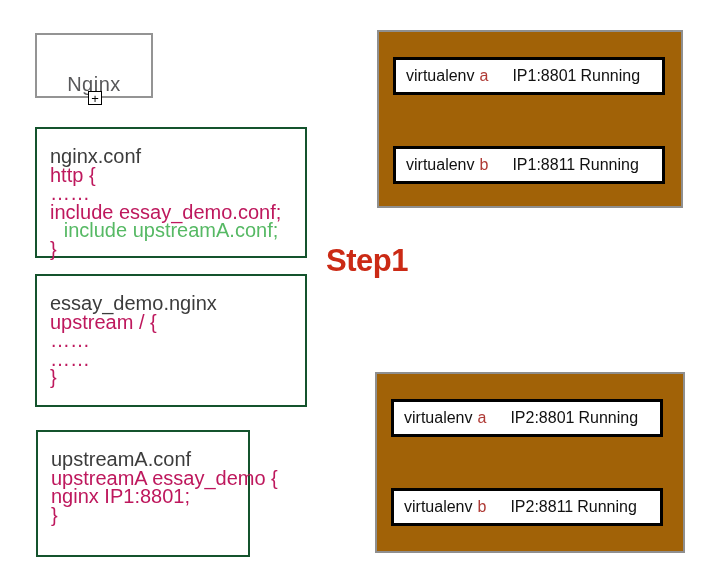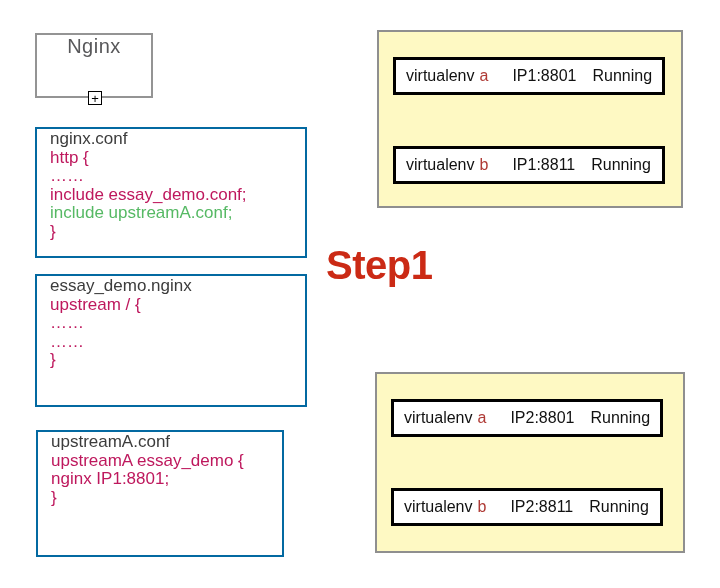--- a/index.html
+++ b/index.html
@@ -4,62 +4,62 @@
 <style>
   html,body{margin:0;padding:0;background:#ffffff;}
   .canvas{
     position:relative;width:720px;height:588px;background:#ffffff;overflow:hidden;
     font-family:"Liberation Sans", sans-serif;
   }
   
   .nginx-box{
     position:absolute;left:35px;top:33px;width:118px;height:65px;
     border:2px solid #949494;box-sizing:border-box;background:#fff;
-    display:flex;align-items:flex-start;justify-content:center;
+    display:flex;align-items:flex-end;justify-content:center;
     font-size:20px;color:#58585A;letter-spacing:0.5px;
   }
   .expand-handle{
     position:absolute;left:88px;top:91px;width:14px;height:14px;
     border:1px solid #000;background:#fff;box-sizing:border-box;
     display:flex;align-items:center;justify-content:center;
     font-size:13px;line-height:1;color:#000;font-weight:400;
   }
   
   .conf-box{
-    position:absolute;border:2px solid #0369a1;box-sizing:border-box;background:#fff;
-    padding:1px 13px;font-size:17px;line-height:18.5px;white-space:nowrap;
+    position:absolute;border:2px solid #14532d;box-sizing:border-box;background:#fff;
+    padding:18px 13px;font-size:20px;line-height:18.5px;white-space:nowrap;
   }
   .conf-nginx{left:35px;top:127px;width:272px;height:131px;}
   .conf-essay{left:35px;top:274px;width:272px;height:133px;}
-  .conf-upstream{left:36px;top:430px;width:248px;height:127px;}
+  .conf-upstream{left:36px;top:430px;width:214px;height:127px;}
   .ln-title{color:#3C3C3C;}
   .ln-pink{color:#be185d;}
-  .ln-green{color:#56B964;}
+  .ln-green{color:#56B964;text-align:center;}
   
   .step-title{
     position:absolute;left:326px;top:243px;
-    font-size:40px;font-weight:bold;color:#CB2A15;letter-spacing:-0.5px;
+    font-size:31px;font-weight:bold;color:#CB2A15;letter-spacing:-0.5px;
   }
   
   .server-group{
-    position:absolute;border:2px solid #8F8F8F;box-sizing:border-box;background:#fef9c3;
+    position:absolute;border:2px solid #8F8F8F;box-sizing:border-box;background:#a16207;
   }
   .sg-top{left:377px;top:30px;width:306px;height:178px;}
   .sg-bottom{left:375px;top:372px;width:310px;height:181px;}
   .vm-box{
     position:absolute;left:14px;width:272px;height:38px;
     border:3px solid #000;box-sizing:border-box;background:#fff;
     display:flex;align-items:center;padding-left:10px;
     font-size:16px;color:#111;white-space:nowrap;
   }
   .vm-a{top:25px;}
   .vm-b{top:114px;}
   .vm-variant{color:#AF3A35;margin-left:5px;}
   .vm-addr{margin-left:24px;}
-  .vm-status{margin-left:16px;}
+  .vm-status{margin-left:4px;}
 </style>
 </head>
 <body>
 
 <div class="canvas">
 
   <div class="nginx-box">
     <span>Nginx</span>
   </div>
   <div class="expand-handle">

